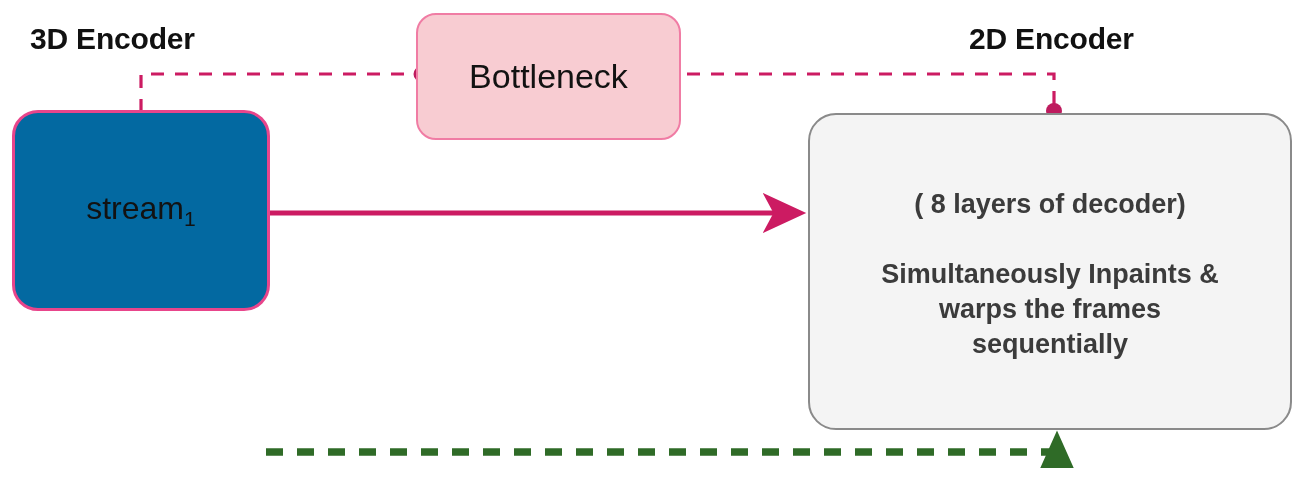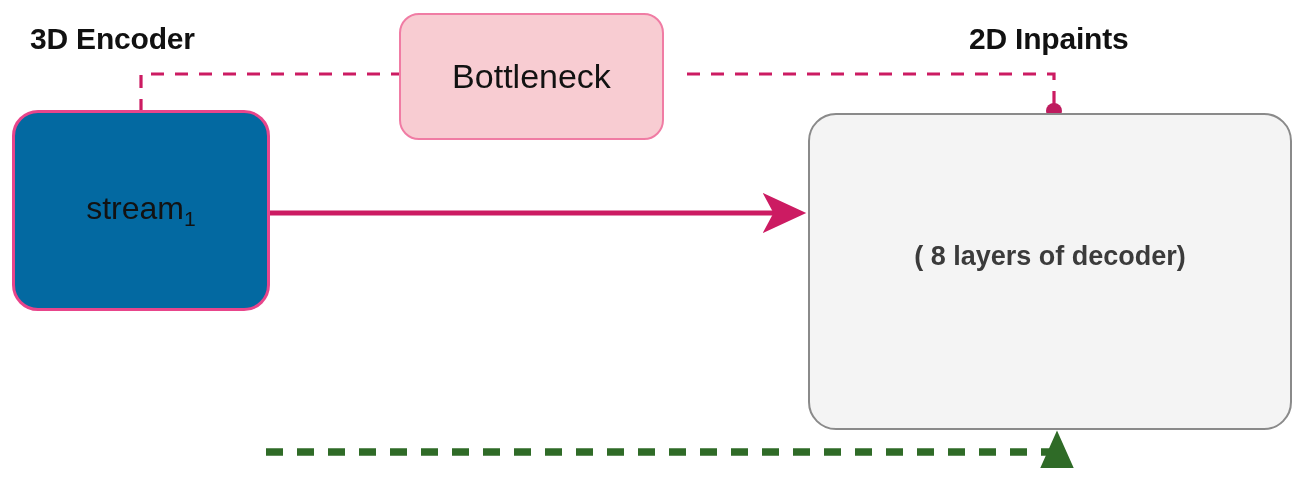--- a/index.html
+++ b/index.html
@@ -60,21 +60,21 @@
   #box-stream2 {
     left: 12px; top: 333px;
     width: 258px; height: 146px;
     background: #DDE9D4;
     border: 3px solid #9DC18C;
     border-radius: 26px;
   }
   #box-stream2 .node-label { font-size: 32px; }
 
   #box-bottleneck {
-    left: 399px; top: 13px;
+    left: 416px; top: 13px;
     width: 265px; height: 127px;
     background: #F8CCD2;
     border: 2.5px solid #F07CA4;
     border-radius: 20px;
   }
   #box-bottleneck .node-label { font-size: 34px; }
 
   #box-decoder {
     left: 808px; top: 113px;
     width: 484px; height: 317px;
@@ -124,28 +124,33 @@
     <path d="M687,74 L1054,74 L1054,108" fill="none" stroke="#CC1B62" stroke-width="3.2" stroke-dasharray="13 11" stroke-linecap="butt"></path>
     <circle cx="1054" cy="111" r="8" fill="#BE1B5E"></circle>
 
     <line x1="268" y1="213" x2="800" y2="213" stroke="#CC1B62" stroke-width="5.2" marker-end="url(#arrow-magenta)"></line>
 
     <path d="M266,452 L1057,452 L1057,438" fill="none" stroke="#2F6B27" stroke-width="7.5" stroke-dasharray="17 14" stroke-linecap="butt" marker-end="url(#arrow-green)"></path>
   </svg>
 
   <div class="section-title" id="encoder-title">3D Encoder</div>
 
-  <div class="section-title" id="decoder-title">2D Inpaints</div>
+  <div class="section-title" id="decoder-title">2D Encoder</div>
 
   <div class="node-box" id="box-stream1">
     <div class="node-label"><span>stream</span><span class="sub">1</span></div>
   </div>
 
 
   <div class="node-box" id="box-bottleneck">
     <div class="node-label">Bottleneck</div>
   </div>
 
   <div class="node-box" id="box-decoder">
     <div class="dec-line" id="decoder-layers">( 8 layers of decoder)</div>
+    <div id="decoder-desc">
+      <div>Simultaneously Inpaints &amp;</div>
+      <div>warps the frames</div>
+      <div>sequentially</div>
+    </div>
   </div>
 
 </div>
 
 </body></html>

